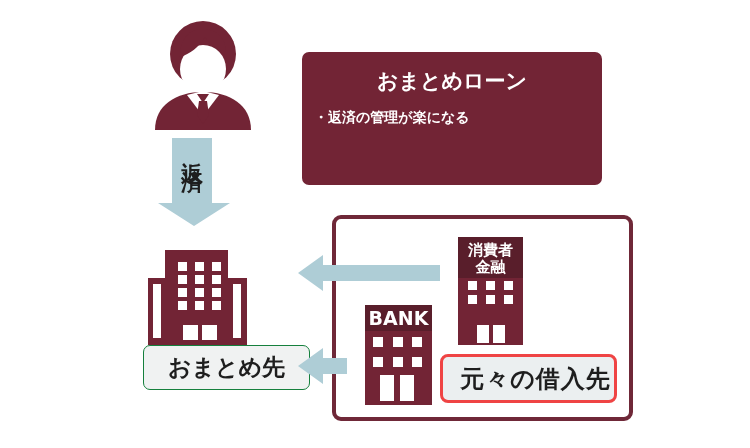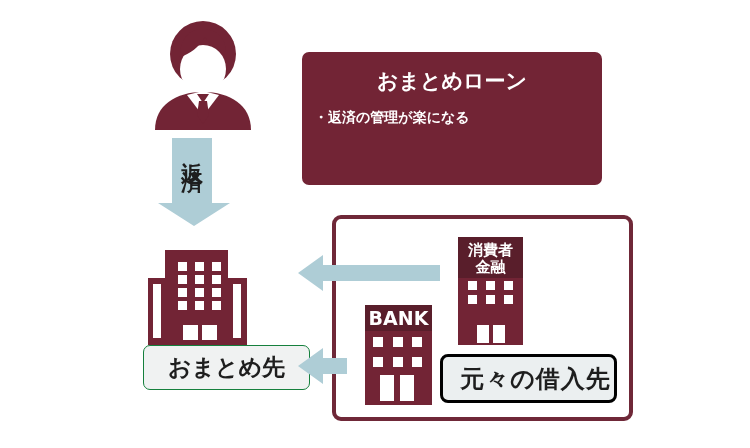--- a/index.html
+++ b/index.html
@@ -45,21 +45,21 @@
   
   .outer-box {
     left: 332px; top: 215px; width: 301px; height: 206px;
     border: 4px solid #6F2838; border-radius: 9px;
     box-sizing: border-box; background: #ffffff; z-index: 1;
   }
   .bank-svg { left: 365px; top: 305px; z-index: 2; }
   .consumer-svg { left: 458px; top: 237px; z-index: 2; }
   .lenders-label {
     left: 440px; top: 354px; width: 177px; height: 49px;
-    background: #EBEFF0; border: 3px solid #000000; border-radius: 8px;
+    background: #EBEFF0; border: 3px solid #ef4444; border-radius: 8px;
     box-sizing: border-box; z-index: 3;
     display: flex; align-items: center; justify-content: center;
     font-size: 24px; font-weight: bold; color: #1e1e1e; letter-spacing: 1px; padding-left: 14px;
   }
 
   
   .arrow-layer { left: 0; top: 0; width: 750px; height: 448px; z-index: 5; pointer-events: none; }
 </style>
 </head>
 <body>

